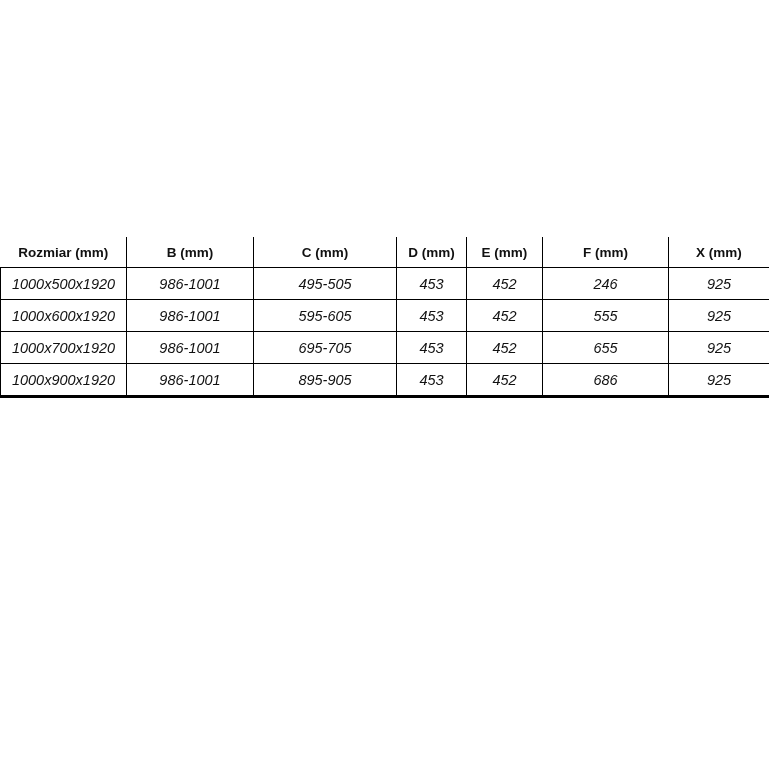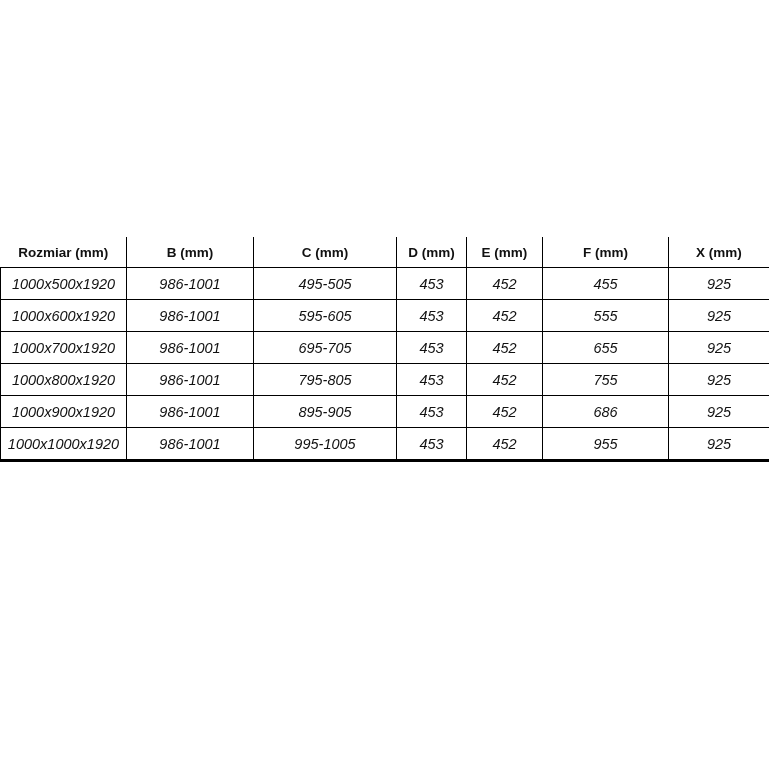--- a/index.html
+++ b/index.html
@@ -82,21 +82,21 @@
           <th>X (mm)</th>
         </tr>
       </thead>
       <tbody>
         <tr>
           <td>1000x500x1920</td>
           <td>986-1001</td>
           <td>495-505</td>
           <td>453</td>
           <td>452</td>
-          <td>455</td>
+          <td>246</td>
           <td>925</td>
         </tr>
         <tr>
           <td>1000x600x1920</td>
           <td>986-1001</td>
           <td>595-605</td>
           <td>453</td>
           <td>452</td>
           <td>555</td>
           <td>925</td>
@@ -104,42 +104,24 @@
         <tr>
           <td>1000x700x1920</td>
           <td>986-1001</td>
           <td>695-705</td>
           <td>453</td>
           <td>452</td>
           <td>655</td>
           <td>925</td>
         </tr>
         <tr>
-          <td>1000x800x1920</td>
-          <td>986-1001</td>
-          <td>795-805</td>
-          <td>453</td>
-          <td>452</td>
-          <td>755</td>
-          <td>925</td>
-        </tr>
-        <tr>
           <td>1000x900x1920</td>
           <td>986-1001</td>
           <td>895-905</td>
           <td>453</td>
           <td>452</td>
           <td>686</td>
           <td>925</td>
         </tr>
-        <tr>
-          <td>1000x1000x1920</td>
-          <td>986-1001</td>
-          <td>995-1005</td>
-          <td>453</td>
-          <td>452</td>
-          <td>955</td>
-          <td>925</td>
-        </tr>
       </tbody>
     </table>
   </div>
 </div>
 
 </body></html>

